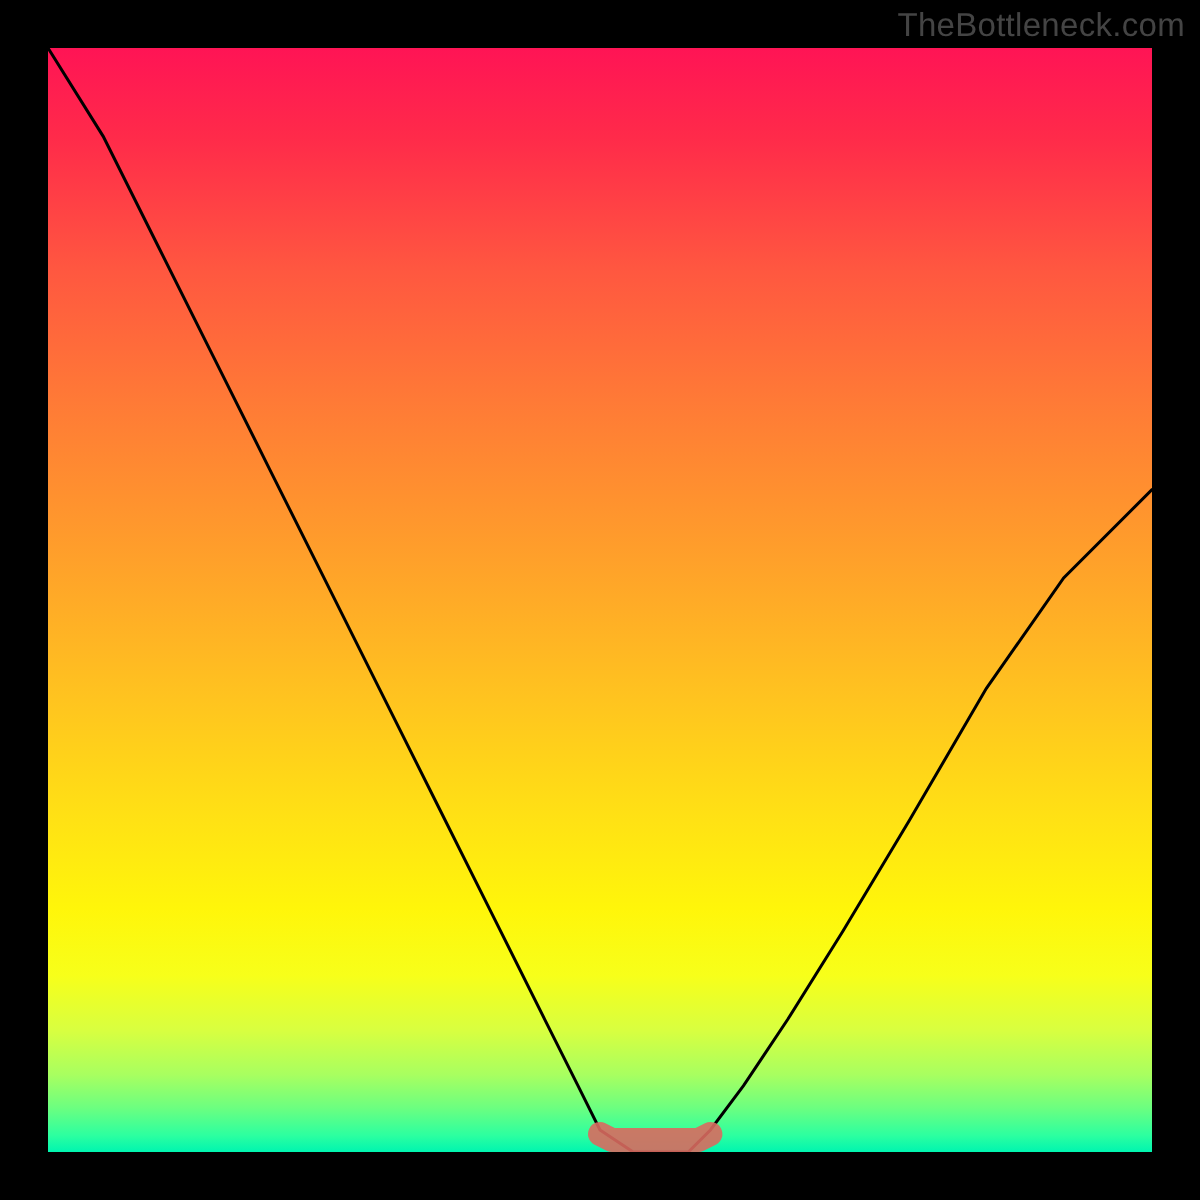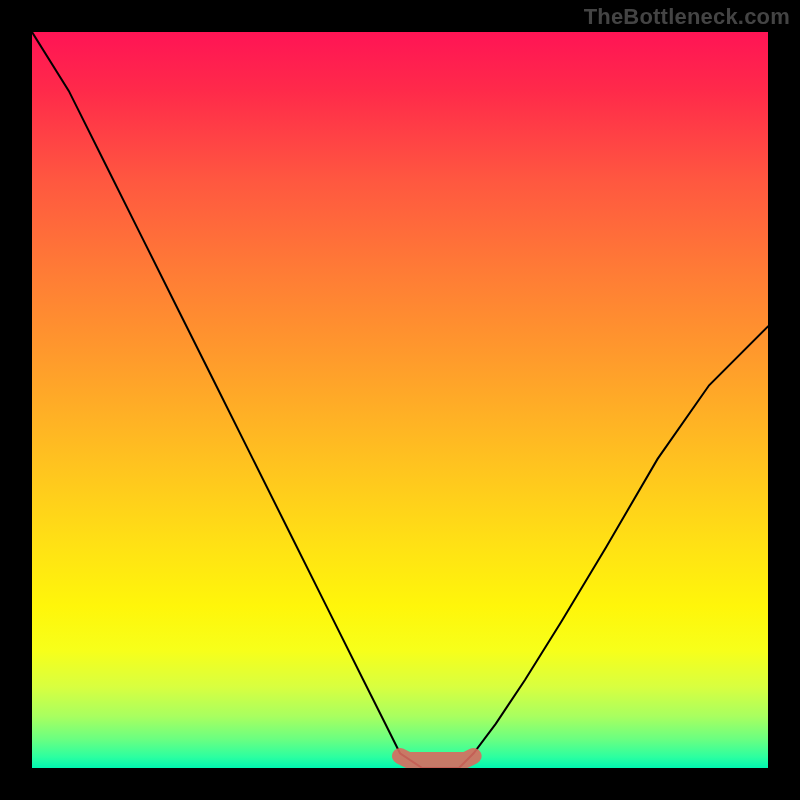--- a/index.html
+++ b/index.html
@@ -16,21 +16,21 @@
     width: 800px;
     height: 800px;
     background: #000;
   }
   .watermark {
     position: absolute;
     top: 4px;
     right: 10px;
     color: #444;
     font-size: 22px;
-    font-weight: 700;
+    font-weight: 400;
     letter-spacing: 0.2px;
     z-index: 10;
   }
   .plot-area {
     position: absolute;
     left: 32px;
     top: 32px;
     width: 736px;
     height: 736px;
   }

